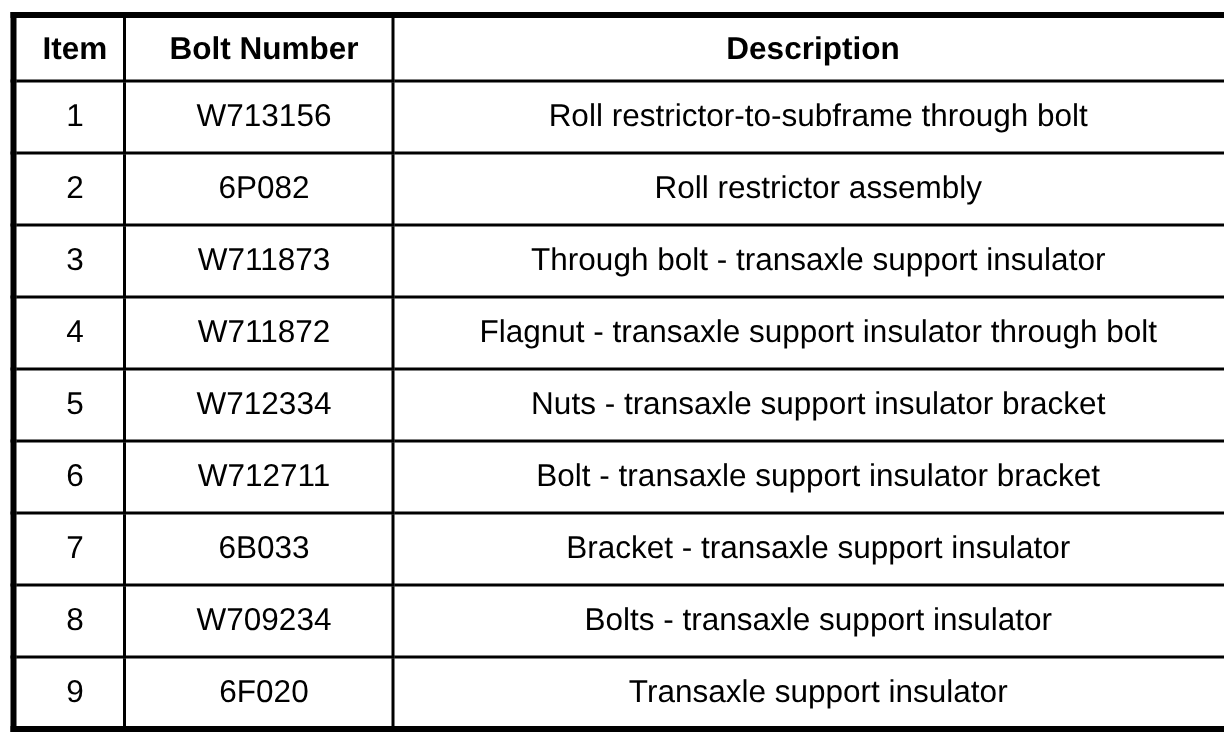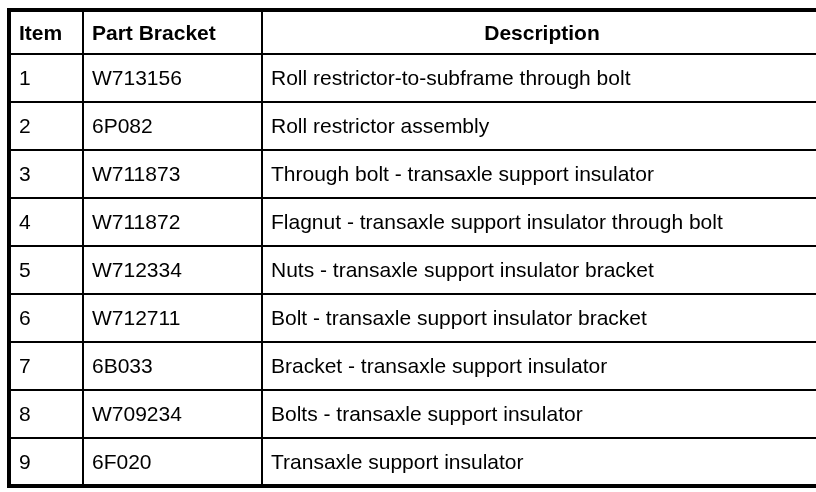--- a/index.html
+++ b/index.html
@@ -34,31 +34,31 @@
     font-size: 21px;
     font-weight: bold;
   }
   .parts-table td {
     font-size: 21px;
     font-weight: normal;
   }
   .col-item { width: 62px; }
   .col-part { width: 168px; }
   .col-desc { width: 556px; }
-  .align-left { text-align: left; padding-left: 8px; }
+  .align-left { text-align: center; padding-left: 8px; }
   .align-center { text-align: center; }
 </style>
 </head>
 <body>
 
 <table class="parts-table">
   <thead>
     <tr>
       <th class="col-item align-left">Item</th>
-      <th class="col-part align-left">Part Bracket</th>
+      <th class="col-part align-left">Bolt Number</th>
       <th class="col-desc align-center">Description</th>
     </tr>
   </thead>
   <tbody>
     <tr>
       <td class="align-left">1</td>
       <td class="align-left">W713156</td>
       <td class="align-left">Roll restrictor-to-subframe through bolt</td>
     </tr>
     <tr>

